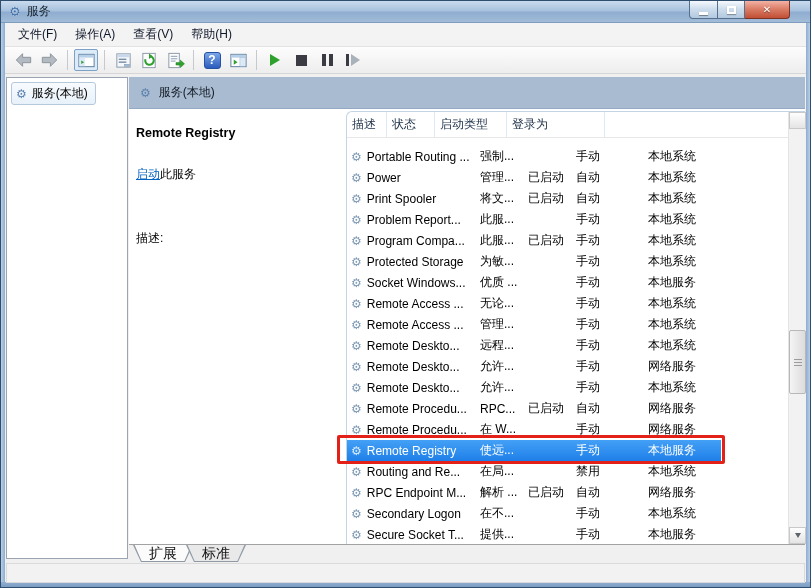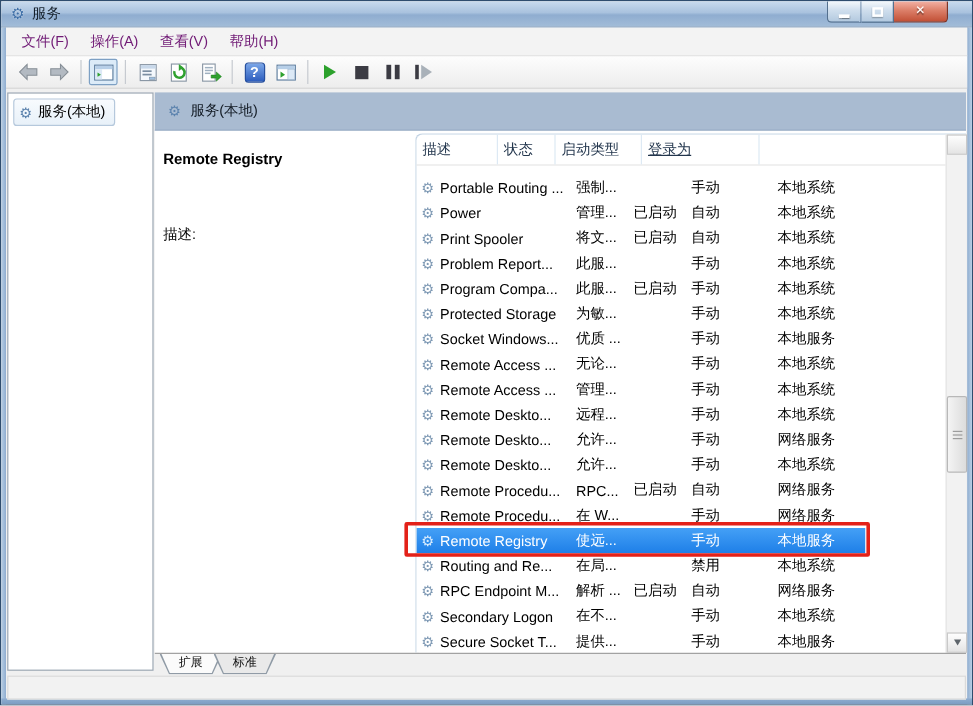--- a/index.html
+++ b/index.html
@@ -34,21 +34,21 @@
   .win-btn.close { width:45px; border-left:none; border-radius:0 0 4px 0;
     background:linear-gradient(180deg,#f3b2a5,#dc7f69 45%,#c14f35); border-color:#7e3223; }
   .glyph-min { width:9px; height:3px; background:#fff; margin-top:8px;
     box-shadow:0 1px 1px rgba(0,0,0,.4); }
   .glyph-max { width:9px; height:8px; border:2px solid #fff; box-shadow:0 1px 1px rgba(0,0,0,.3); }
 
   
   .menubar { position:absolute; left:4px; right:4px; top:22px; height:24px;
     background:#f3f3f3; border-bottom:1px solid #e2e2e2; display:flex; align-items:center;
     padding-left:4px; }
-  .menu-item { padding:15px 9px; color:#701a75; }
+  .menu-item { padding:15px 9px; color:#0f172a; }
   .toolbar { position:absolute; left:4px; right:4px; top:46px; height:27px;
     background:linear-gradient(180deg,#fdfdfd,#ededed); border-bottom:1px solid #d6d6d6;
     display:flex; align-items:center; padding-left:6px; gap:2px; }
   .tbtn { width:24px; height:22px; display:flex; align-items:center; justify-content:center;
     border:1px solid transparent; border-radius:2px; }
   .tbtn.pressed { border-color:#7da0c4; background:#dcebf8; }
   .tsep { width:1px; height:20px; background:#c6cad0; margin:0 4px; }
   .icon-start { width:0; height:0; border-left:10px solid #2ca12c;
     border-top:6px solid transparent; border-bottom:6px solid transparent; }
   .icon-stop { width:11px; height:11px; background:#3b3b43; }
@@ -83,22 +83,22 @@
   .desc-text { margin-top:10px; width:205px; line-height:21px; color:#000; }
 
   .list-panel { position:absolute; left:217px; top:2px; right:0; bottom:0;
     background:#fff; border-left:1px solid #c3d4e4; border-top:1px solid #c3d4e4;
     border-top-left-radius:6px; }
   .list-header { position:absolute; left:0; top:0; right:17px; height:26px; display:flex;
     border-bottom:1px solid #e7e7e7; }
   .hcell { border-right:1px solid #dde9f4; line-height:25px; padding-left:5px;
     color:#23364d; position:relative; white-space:nowrap; overflow:hidden; }
   .h-name { width:128px; background:#e0eefa; }
-  .h-desc { width:68px; } .h-status { width:48px; } .h-startup { width:72px; }
-  .h-logon { width:98px;text-decoration:underline; } .h-fill { flex:1; border-right:none; }
+  .h-desc { width:40px; } .h-status { width:48px; } .h-startup { width:72px; }
+  .h-logon { width:98px; } .h-fill { flex:1; border-right:none; }
   .sort-arrow { position:absolute; top:3px; left:62px; width:0; height:0;
     border-left:4px solid transparent; border-right:4px solid transparent;
     border-bottom:5px solid #7fa9d2; }
 
   .rows { position:absolute; left:0; top:26px; right:17px; bottom:0; padding-top:8px;
     overflow:hidden; }
   .row { height:21px; }
   .row-strip { display:flex; align-items:center; width:374px; height:21px; color:#000; }
   .row.selected .row-strip { background:linear-gradient(180deg,#44a0f6,#1e7fe8); color:#fff; }
   .cell { white-space:nowrap; overflow:hidden; }
@@ -134,21 +134,21 @@
   .tabs-bar { position:absolute; left:128px; right:5px; top:543px; height:19px;
     border-top:1px solid #a2a2a2; background:#f0f0f0; display:flex; padding-left:4px; }
   .tab { position:relative; height:17px; margin-right:-7px; }
   .tab-bg { position:absolute; inset:0;
     clip-path:polygon(0 0,100% 0,calc(100% - 8px) 100%,8px 100%); background:#8f9aa5; }
   .tab-inner { position:absolute; left:0; right:0; top:0; bottom:1px;
     clip-path:polygon(1.6px 0,calc(100% - 1.6px) 0,calc(100% - 8.6px) 100%,8.6px 100%); }
   .tab.active .tab-inner { background:#fbfbfb; }
   .tab:not(.active) .tab-inner { background:#e9e9e9; }
   .tab-label { position:relative; z-index:1; display:block; padding:0 16px;
-    line-height:16px; font-size:10px; color:#111; }
+    line-height:16px; font-size:14px; color:#111; }
   .statusbar { position:absolute; left:5px; right:5px; top:562px; height:20px;
     background:#f2f2f2; border:1px solid #dadada; }
 
   .arrow-svg { display:block; }
 </style>
 </head>
 <body>
 
 <div class="window">
 
@@ -262,20 +262,23 @@
   </div>
 
   <div class="main-header">
     <span class="gear-blue">⚙</span>
     <span>服务(本地)</span>
   </div>
 
   <div class="extended">
     <div class="desc-panel">
       <div class="svc-title">Remote Registry</div>
+      <div class="svc-action">
+        <a href="#">启动</a><span>此服务</span>
+      </div>
       <div class="desc-label">描述:</div>
     </div>
 
     <div class="list-panel">
       <div class="list-header">
         <div class="hcell h-desc">描述</div>
         <div class="hcell h-status">状态</div>
         <div class="hcell h-startup">启动类型</div>
         <div class="hcell h-logon">登录为</div>
         <div class="hcell h-fill"></div>

